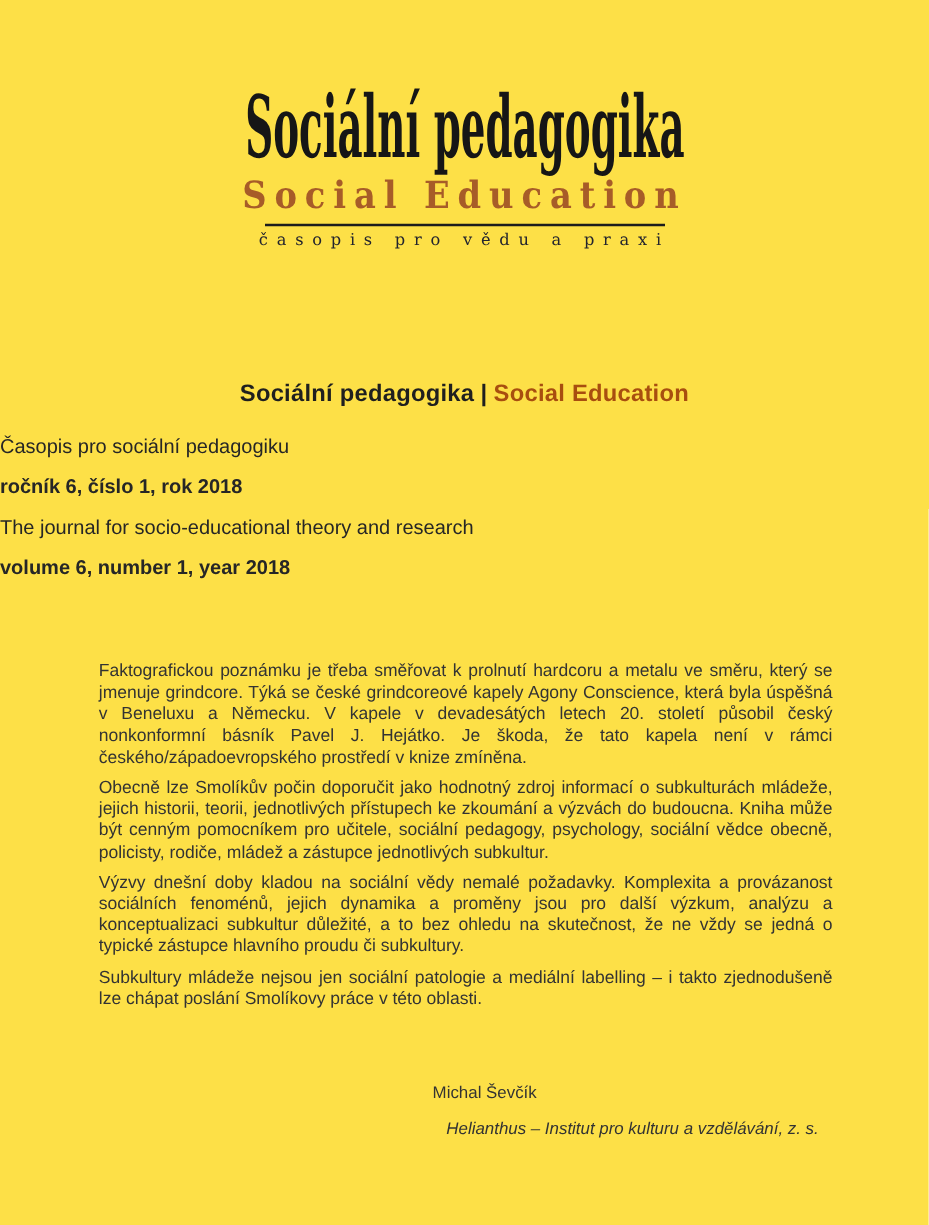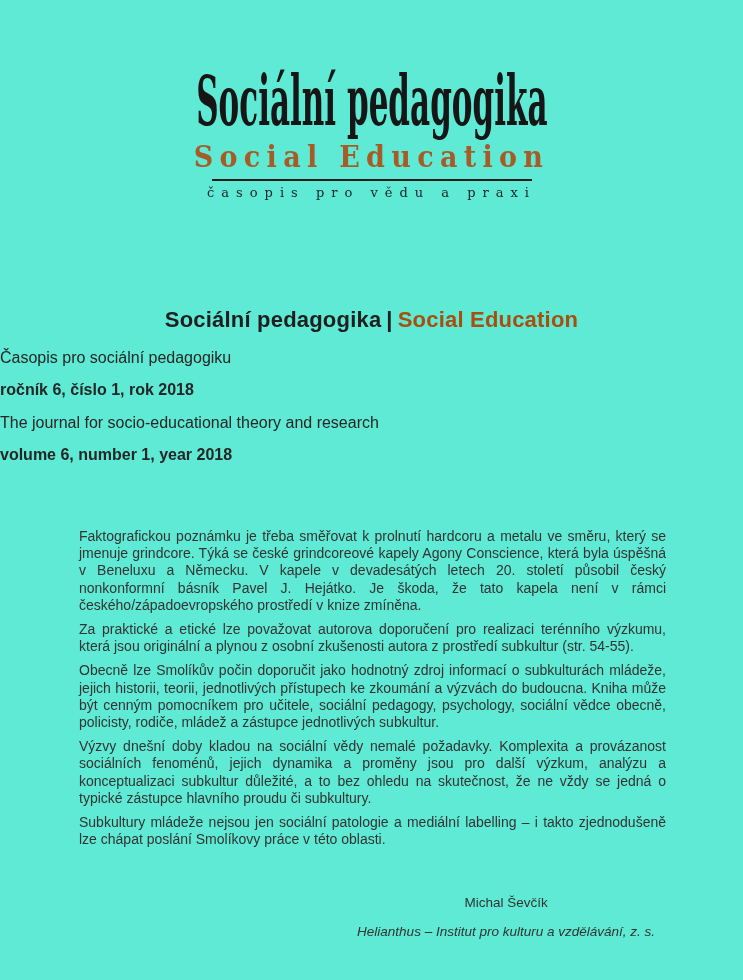--- a/index.html
+++ b/index.html
@@ -4,21 +4,21 @@
 <style>
   html, body {
     margin: 0;
     padding: 0;
     background: #ffffff;
   }
   .page {
     position: relative;
     width: 743px;
     height: 980px;
-    background: #5eead4;
+    background: #fde047;
     font-family: "Liberation Sans", sans-serif;
     overflow: hidden;
     text-decoration: underline;
   }
 
   
   .logo {
     position: absolute;
     top: 66px;
     left: 0;
@@ -74,21 +74,21 @@
     white-space: nowrap;
   }
 
   
   .heading {
     position: absolute;
     top: 292px;
     left: 0;
     width: 100%;
     text-align: center;
-    font-size: 22px;
+    font-size: 19px;
     font-weight: bold;
     color: var(--heading-color, #1f1f1f);
     letter-spacing: 0.2px;
   }
   .heading .sep { margin: 0 5px; color: var(--heading-color, #1f1f1f); }
   .heading .en { color: var(--accent-orange, #a84e0f); }
 
   
   .masthead {
     position: absolute;
@@ -114,23 +114,23 @@
     line-height: 17.2px;
     text-align: justify;
     color: var(--body-color, #333333);
   }
   .body-text p { margin: 0 0 7px 0; }
   .body-text p:last-child { margin-bottom: 16px; }
 
   
   .signature {
     position: absolute;
-    top: 894px;
+    top: 865px;
     right: 77px;
-    text-align: center;
+    text-align: left;
     color: var(--body-color, #333333);
     font-size: 13.5px;
   }
   .signature .author { line-height: 18px; margin: 0 0 4px 0; }
   .signature .affiliation { line-height: 18px; margin: 11px; font-style: italic; }
 </style>
 </head>
 <body>
 
 <div class="page">
@@ -150,21 +150,20 @@
 
   <section class="masthead">
     <p>Časopis pro sociální pedagogiku</p>
     <p class="bold">ročník 6, číslo 1, rok 2018</p>
     <p>The journal for socio-educational theory and research</p>
     <p class="bold">volume 6, number 1, year 2018</p>
   </section>
 
   <main class="body-text">
     <p>Faktografickou poznámku je třeba směřovat k prolnutí hardcoru a metalu ve směru, který se jmenuje grindcore. Týká se české grindcoreové kapely Agony Conscience, která byla úspěšná v Beneluxu a Německu. V kapele v devadesátých letech 20. století působil český nonkonformní básník Pavel J. Hejátko. Je škoda, že tato kapela není v rámci českého/západoevropského prostředí v knize zmíněna.</p>
-    <p>Za praktické a etické lze považovat autorova doporučení pro realizaci terénního výzkumu, která jsou originální a plynou z osobní zkušenosti autora z prostředí subkultur (str. 54-55).</p>
     <p>Obecně lze Smolíkův počin doporučit jako hodnotný zdroj informací o subkulturách mládeže, jejich historii, teorii, jednotlivých přístupech ke zkoumání a výzvách do budoucna. Kniha může být cenným pomocníkem pro učitele, sociální pedagogy, psychology, sociální vědce obecně, policisty, rodiče, mládež a zástupce jednotlivých subkultur.</p>
     <p>Výzvy dnešní doby kladou na sociální vědy nemalé požadavky. Komplexita a provázanost sociálních fenoménů, jejich dynamika a proměny jsou pro další výzkum, analýzu a konceptualizaci subkultur důležité, a to bez ohledu na skutečnost, že ne vždy se jedná o typické zástupce hlavního proudu či subkultury.</p>
     <p>Subkultury mládeže nejsou jen sociální patologie a mediální labelling – i takto zjednodušeně lze chápat poslání Smolíkovy práce v této oblasti.</p>
   </main>
 
   <footer class="signature">
     <p class="author">Michal Ševčík</p>
     <p class="affiliation">Helianthus – Institut pro kulturu a vzdělávání, z. s.</p>
   </footer>
 

